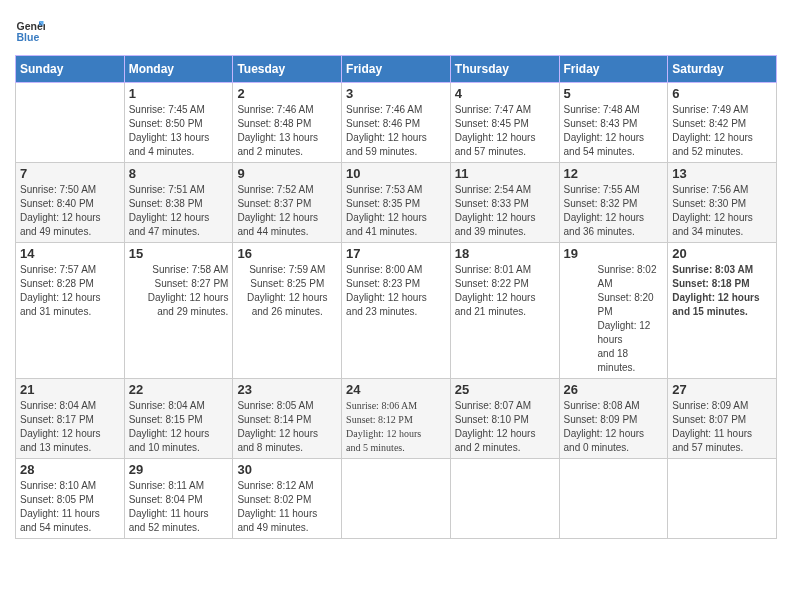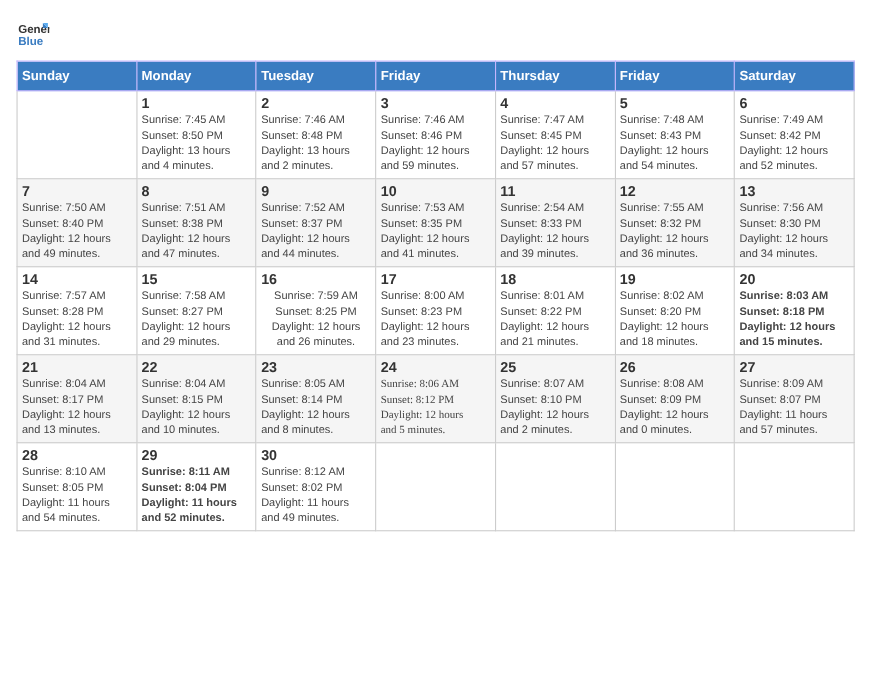--- a/index.html
+++ b/index.html
@@ -224,21 +224,21 @@
       <tr>
         <td>
           <span class="day-number">14</span>
           <div class="day-info" style="white-space: pre-line;">Sunrise: 7:57 AM
 Sunset: 8:28 PM
 Daylight: 12 hours
 and 31 minutes.</div>
         </td>
         <td>
           <span class="day-number">15</span>
-          <div class="day-info" style="white-space: pre-line;">Sunrise: 7:58 AM
+          <div class="day-info" style="white-space: pre-line; text-align: right;">Sunrise: 7:58 AM
 Sunset: 8:27 PM
 Daylight: 12 hours
 and 29 minutes.</div>
         </td>
         <td>
           <span class="day-number">16</span>
           <div class="day-info" style="white-space: pre-line; text-align: center;">Sunrise: 7:59 AM
 Sunset: 8:25 PM
 Daylight: 12 hours
 and 26 minutes.</div>
@@ -252,21 +252,21 @@
         </td>
         <td>
           <span class="day-number">18</span>
           <div class="day-info" style="white-space: pre-line;">Sunrise: 8:01 AM
 Sunset: 8:22 PM
 Daylight: 12 hours
 and 21 minutes.</div>
         </td>
         <td>
           <span class="day-number">19</span>
-          <div class="day-info" style="white-space: pre-line;">Sunrise: 8:02 AM
+          <div class="day-info" style="white-space: pre-line; margin-left: 34px;">Sunrise: 8:02 AM
 Sunset: 8:20 PM
 Daylight: 12 hours
 and 18 minutes.</div>
         </td>
         <td>
           <span class="day-number">20</span>
           <div class="day-info" style="white-space: pre-line; font-weight: bold;">Sunrise: 8:03 AM
 Sunset: 8:18 PM
 Daylight: 12 hours
 and 15 minutes.</div>
@@ -326,21 +326,21 @@
       <tr>
         <td>
           <span class="day-number">28</span>
           <div class="day-info" style="white-space: pre-line;">Sunrise: 8:10 AM
 Sunset: 8:05 PM
 Daylight: 11 hours
 and 54 minutes.</div>
         </td>
         <td>
           <span class="day-number">29</span>
-          <div class="day-info" style="white-space: pre-line; font-weight: bold;">Sunrise: 8:11 AM
+          <div class="day-info" style="white-space: pre-line;">Sunrise: 8:11 AM
 Sunset: 8:04 PM
 Daylight: 11 hours
 and 52 minutes.</div>
         </td>
         <td>
           <span class="day-number">30</span>
           <div class="day-info" style="white-space: pre-line;">Sunrise: 8:12 AM
 Sunset: 8:02 PM
 Daylight: 11 hours
 and 49 minutes.</div>

